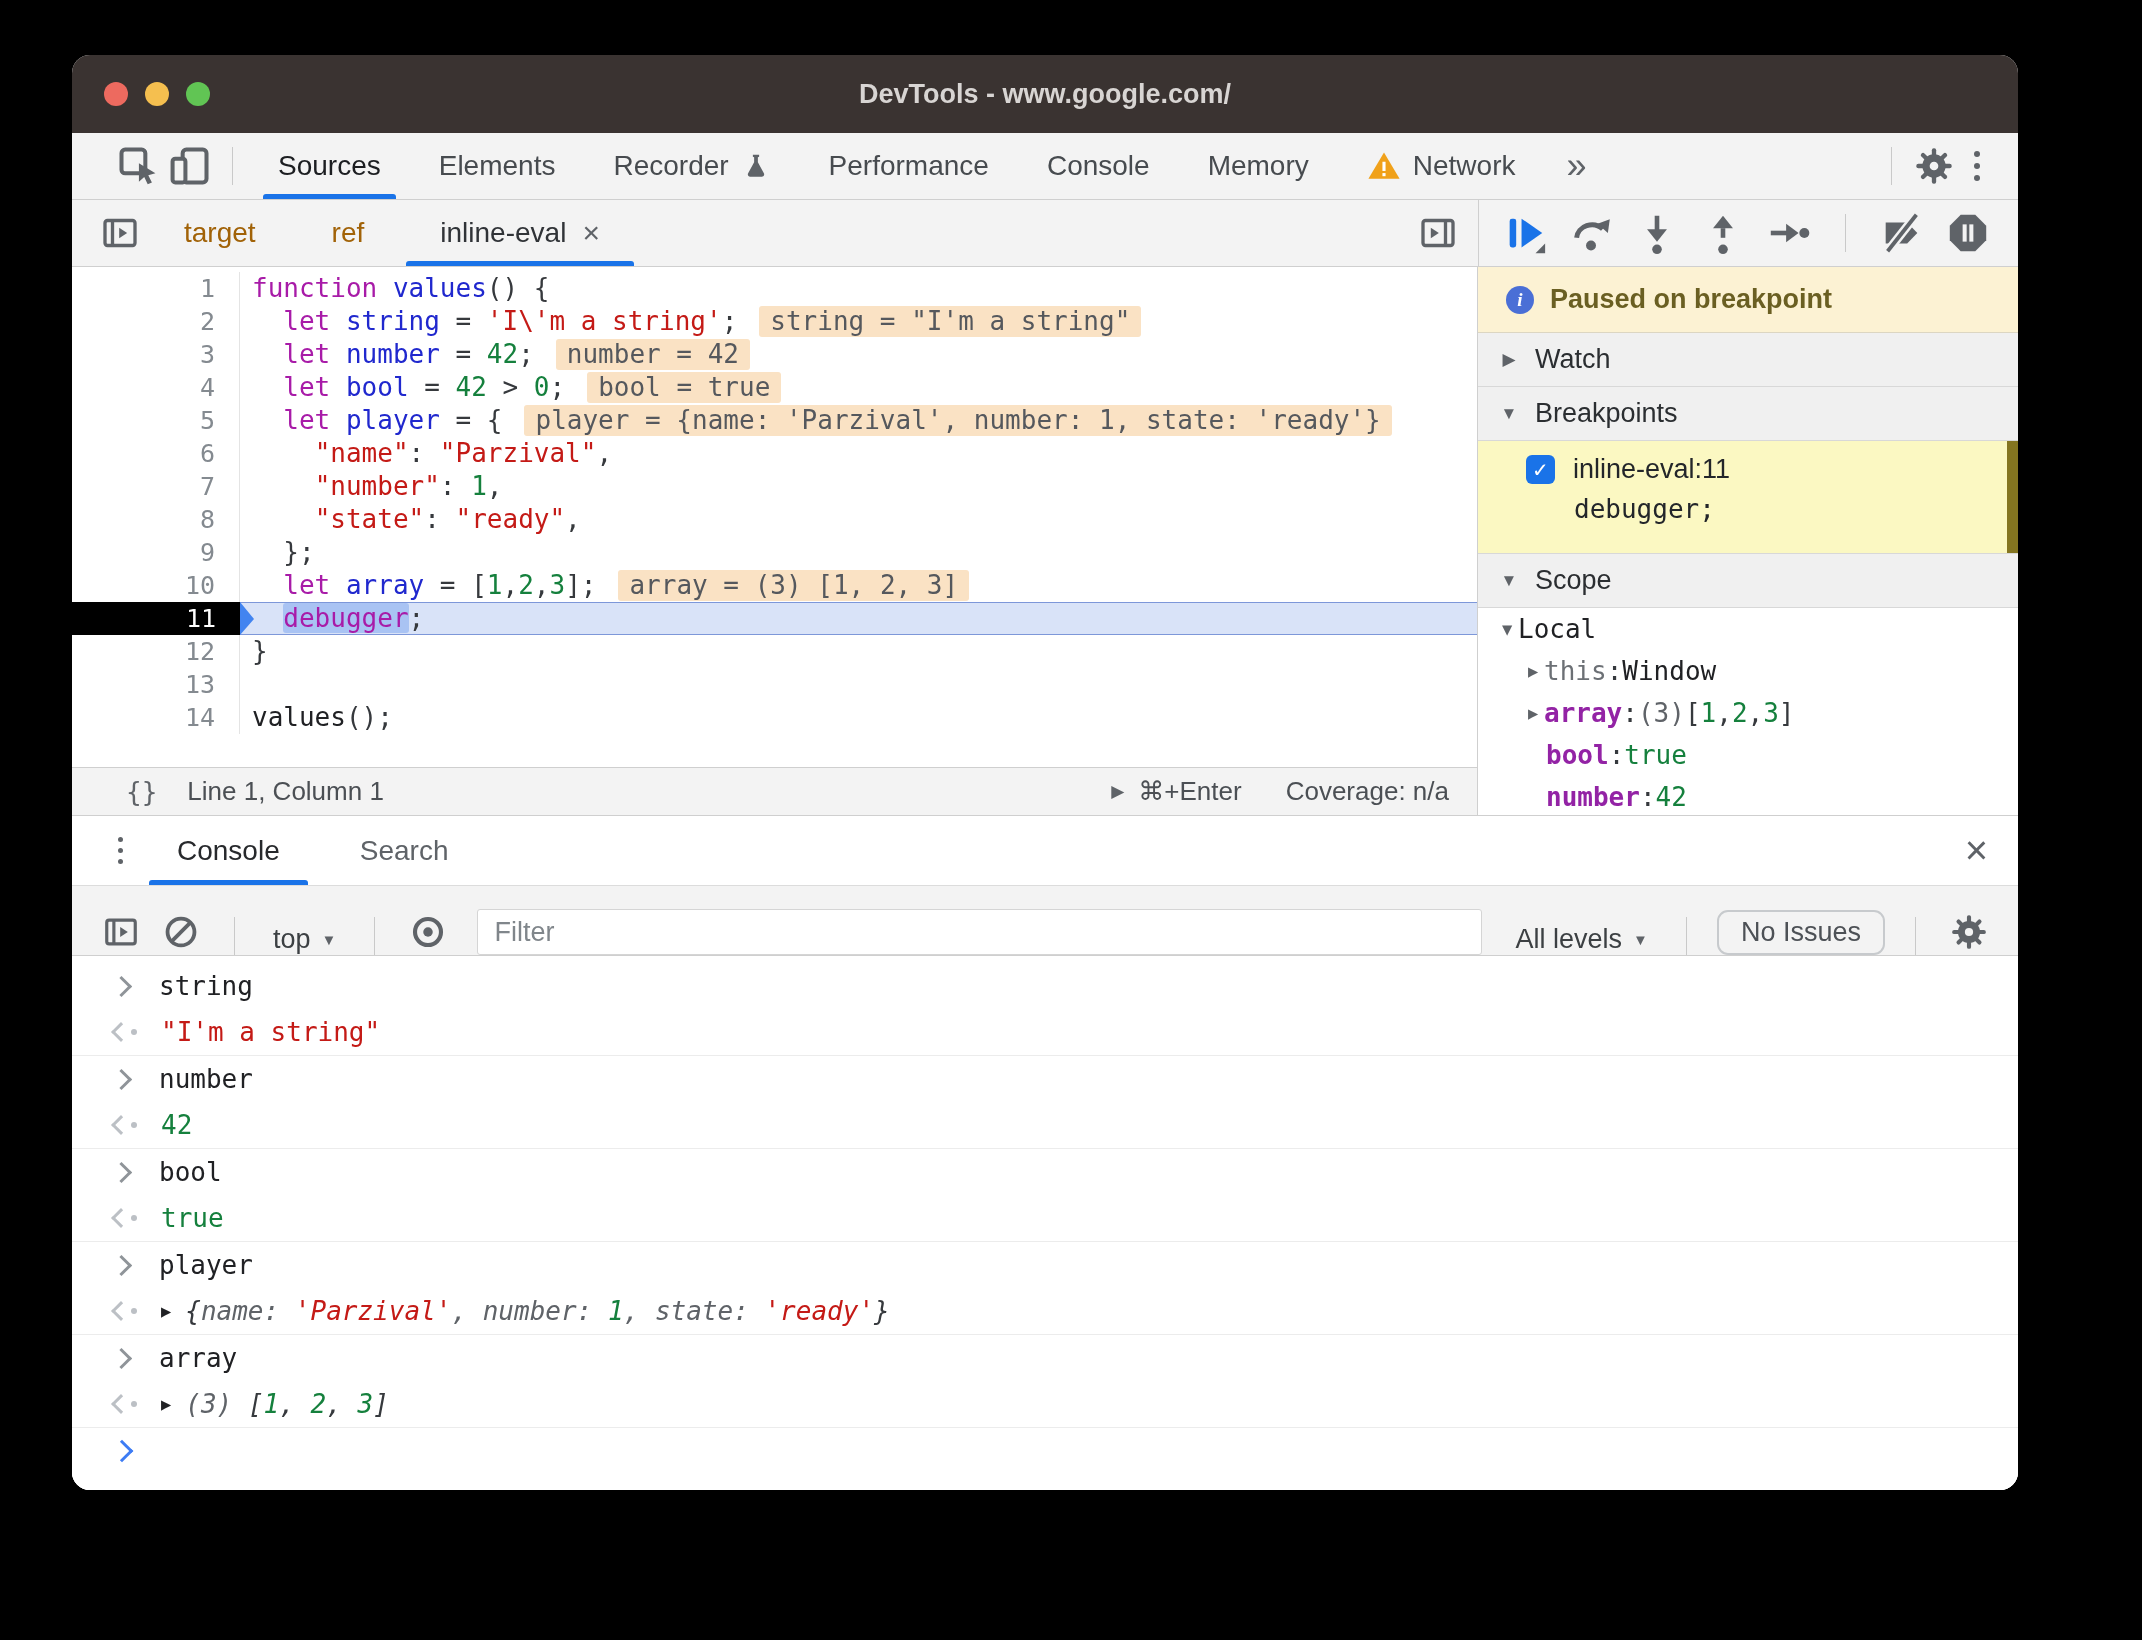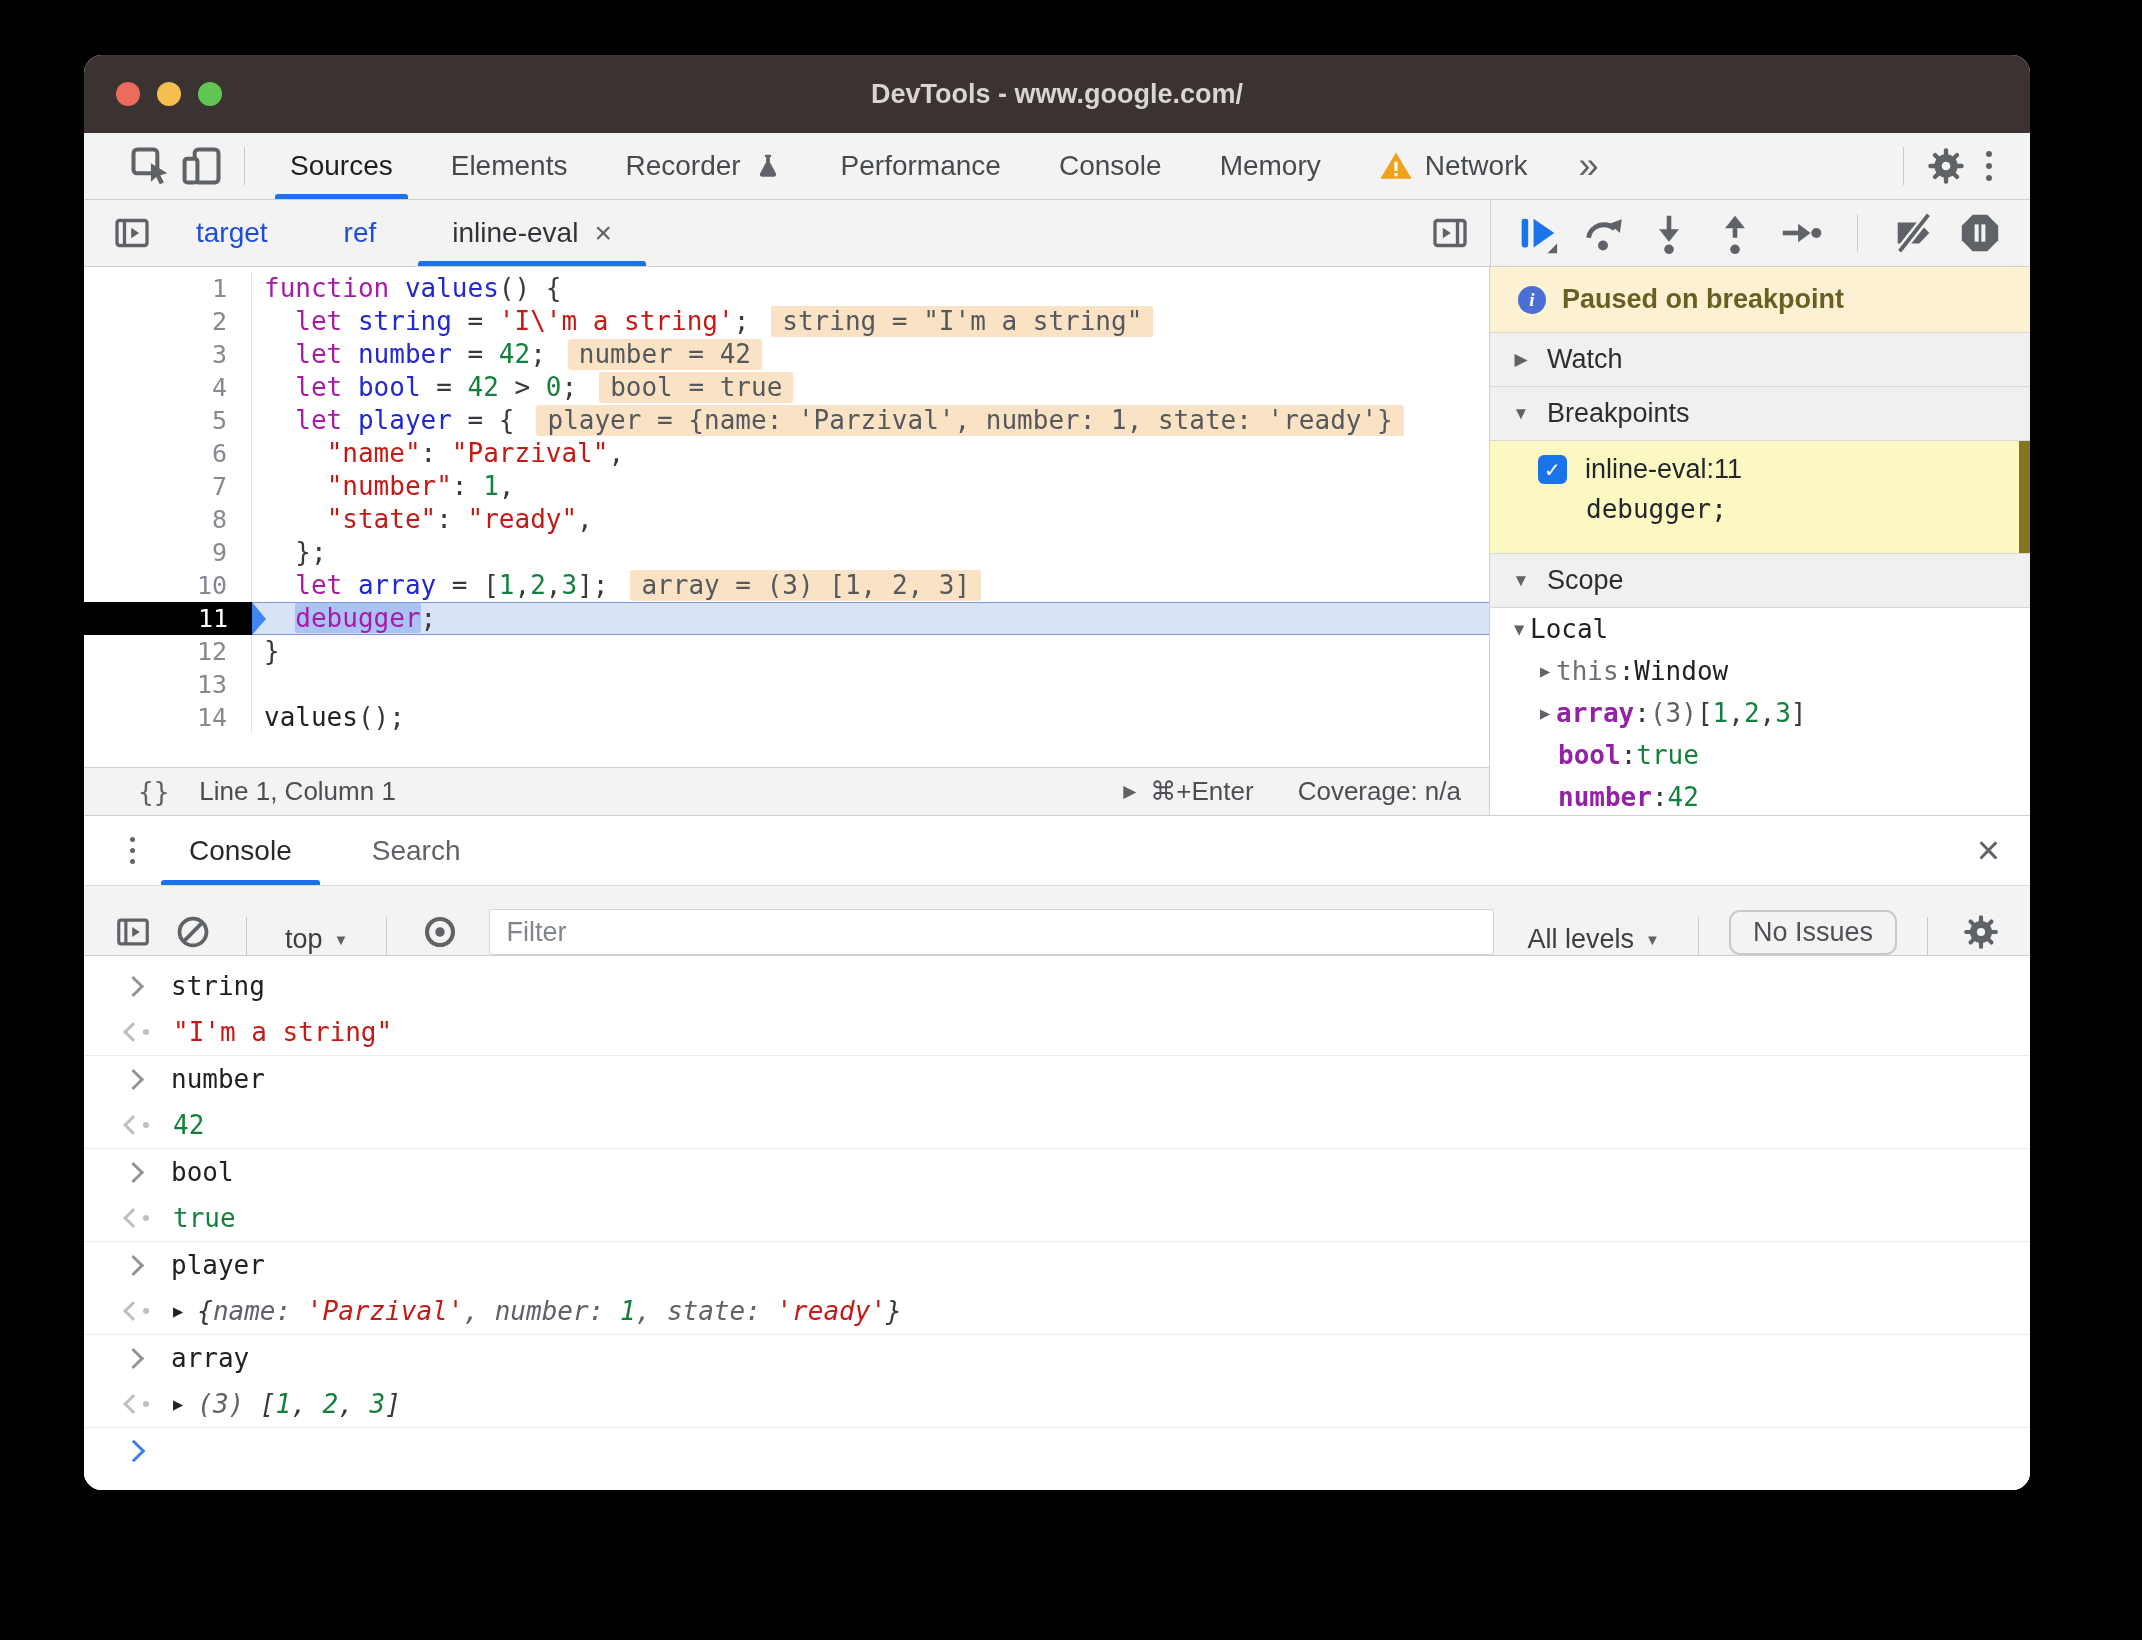--- a/index.html
+++ b/index.html
@@ -1,17 +1,17 @@
 <!DOCTYPE html>
 <html><head>
 <meta charset="utf-8">
 <style>
   html,body{margin:0;padding:0;width:2142px;height:1640px;background:#000;overflow:hidden;
     font-family:"Liberation Sans",sans-serif;-webkit-font-smoothing:antialiased}
-  .window{position:absolute;left:84px;top:55px;width:1946px;height:1435px;background:#fff;
+  .window{position:absolute;left:72px;top:55px;width:1946px;height:1435px;background:#fff;
     border-radius:18px;overflow:hidden;box-shadow:0 40px 110px rgba(0,0,0,.9)}
   
   .titlebar{position:absolute;top:0;left:0;right:0;height:78px;background:#3a3331;display:flex;align-items:center}
   .lights{display:flex;gap:17px;padding-left:32px}
   .light{width:24px;height:24px;border-radius:50%}
   .light.red{background:#ed6a5f}.light.yellow{background:#f5bf4f}.light.green{background:#61c554}
   .wtitle{position:absolute;left:0;right:0;text-align:center;color:#d8d5d3;font-size:27px;font-weight:700}
   
   .toolbar{position:absolute;top:78px;left:0;right:0;height:67px;background:#f3f3f3;
     border-bottom:1px solid #cfcfcf;display:flex;align-items:center;padding:0 24px 0 40px;box-sizing:border-box}
@@ -24,21 +24,21 @@
     background:#1a73e8;border-radius:3px 3px 0 0}
   .more-chevron{font-size:36px;color:#5f6368;padding:0 22px}
   .spacer{flex:1}
   .kebab{display:flex;flex-direction:column;gap:6px;align-items:center;padding:0 14px}
   .kebab i{width:6px;height:6px;border-radius:50%;background:#5f6368}
   
   .srcrow{position:absolute;top:145px;left:0;right:0;height:67px;background:#f3f3f3;
     border-bottom:1px solid #cfcfcf;display:flex;box-sizing:border-box}
   .filetabs{width:1406px;flex:none;display:flex;align-items:center;padding-left:22px;box-sizing:border-box}
   .file-tab{height:100%;display:flex;align-items:center;gap:16px;padding:0 38px;font-size:28px;
-    color:#1d4ed8;position:relative}
+    color:#a16207;position:relative}
   .file-tab.active{color:#303337}
   .file-tab.active::after{content:"";position:absolute;left:4px;right:4px;bottom:0;height:5px;
     background:#1a73e8;border-radius:3px 3px 0 0}
   .tabclose{font-size:30px;color:#5f6368;line-height:1}
   .pushR{margin-left:auto;margin-right:14px}
   .dbgbar{flex:1;border-left:1px solid #cfcfcf;display:flex;align-items:center;gap:14px;padding-left:20px}
   .dbgbtn{width:52px;height:52px;display:flex;align-items:center;justify-content:center;flex:none}
   
   .content{position:absolute;top:212px;left:0;right:0;height:548px;display:flex}
   .editor{width:1406px;flex:none;position:relative;border-right:1px solid #cfcfcf;box-sizing:border-box;background:#fff}

